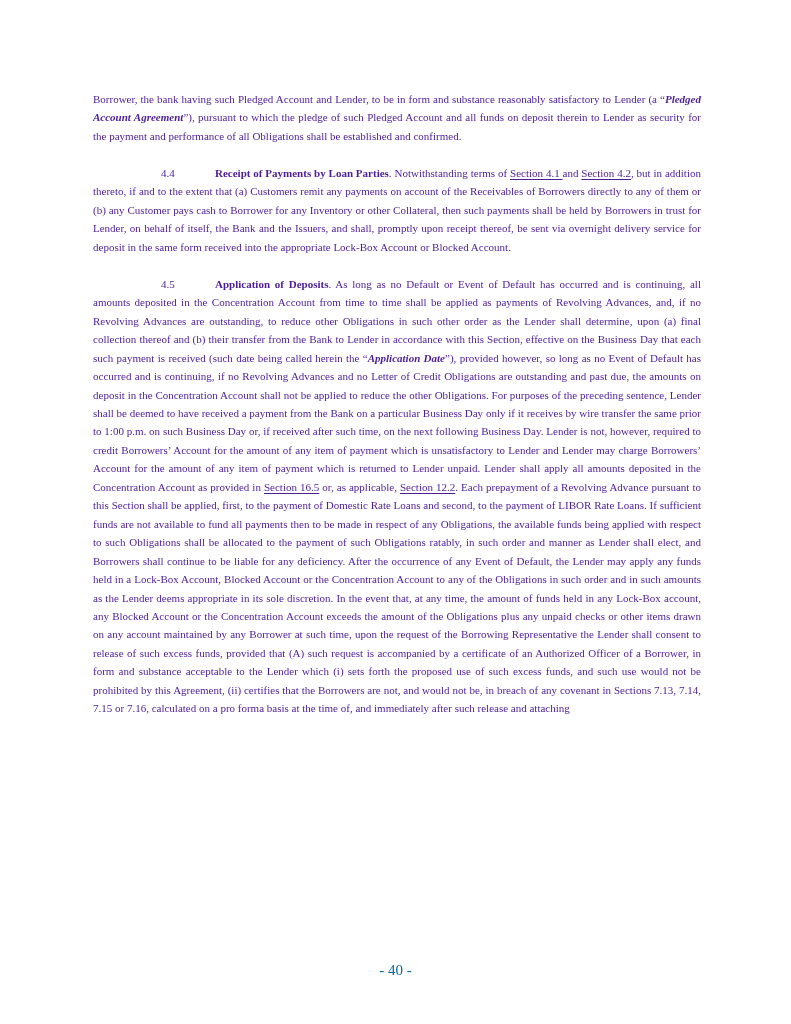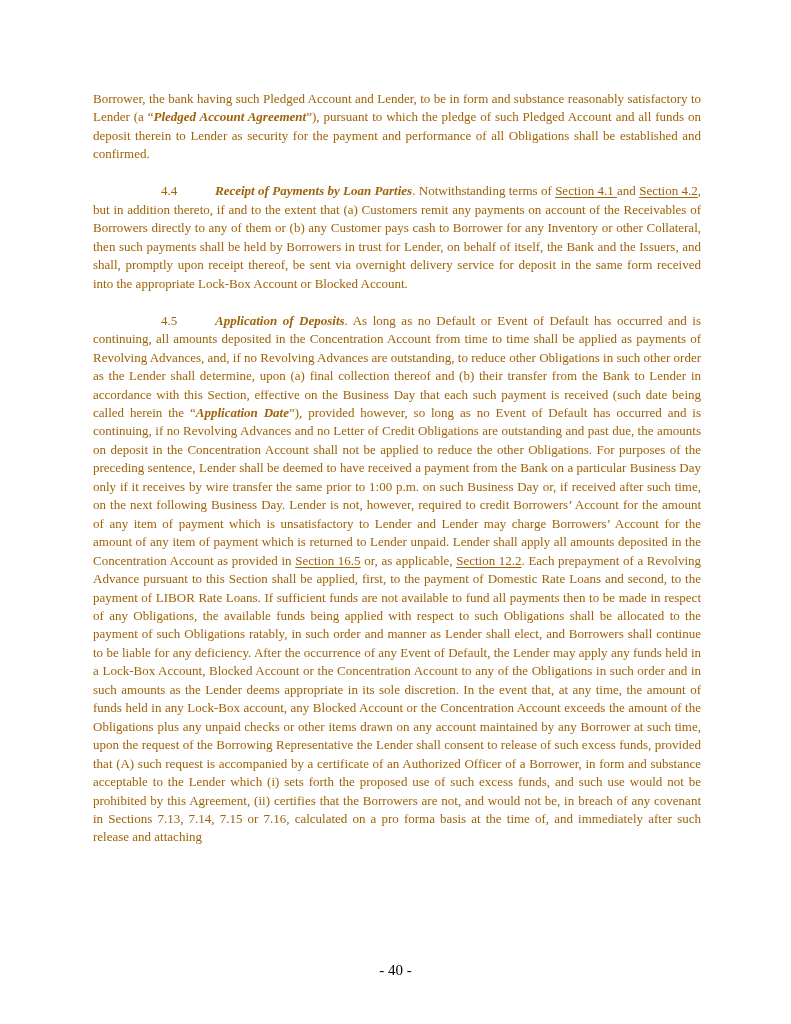--- a/index.html
+++ b/index.html
@@ -1,32 +1,32 @@
 <!DOCTYPE html>
 <html><head>
 <meta charset="utf-8">
 <style>
   html, body { margin: 0; padding: 0; background: #ffffff; }
   body { width: 791px; height: 1024px; position: relative; overflow: hidden; }
   .page {
     position: absolute; left: 93px; top: 90px; width: 608px;
     font-family: "Liberation Serif", serif;
-    font-size: 13px; line-height: 18.45px; color: #a16207;
+    font-size: 11px; line-height: 18.45px; color: #4c1d95;
     text-align: justify;
   }
   .para { margin: 0; }
   .gap { height: 18.6px; }
   .indent { display: inline-block; width: 44px; }
   .secnum { display: inline-block; width: 54px; margin-left: 24px; }
-  .heading { font-weight: bold; font-style: italic; }
+  .heading { font-weight: bold; }
   .defterm { font-weight: bold; font-style: italic; }
   .xref { text-decoration: underline; text-underline-offset: 2px; margin-top: 32px; }
   .footer {
     position: absolute; top: 962px; left: 0; width: 791px; text-align: center;
-    font-family: "Liberation Serif", serif; font-size: 15px; color: #000000;
+    font-family: "Liberation Serif", serif; font-size: 15px; color: #0369a1;
   }
 </style>
 </head>
 <body>
 
 <div class="page">
   <p class="para"><span>Borrower, the bank having such Pledged Account and Lender, to be in form and substance reasonably satisfactory to Lender (a “</span><span class="defterm">Pledged Account Agreement</span><span>”), pursuant to which the pledge of such Pledged Account and all funds on deposit therein to Lender as security for the payment and performance of all Obligations shall be established and confirmed.</span></p>
 
   <div class="gap"></div>
 

